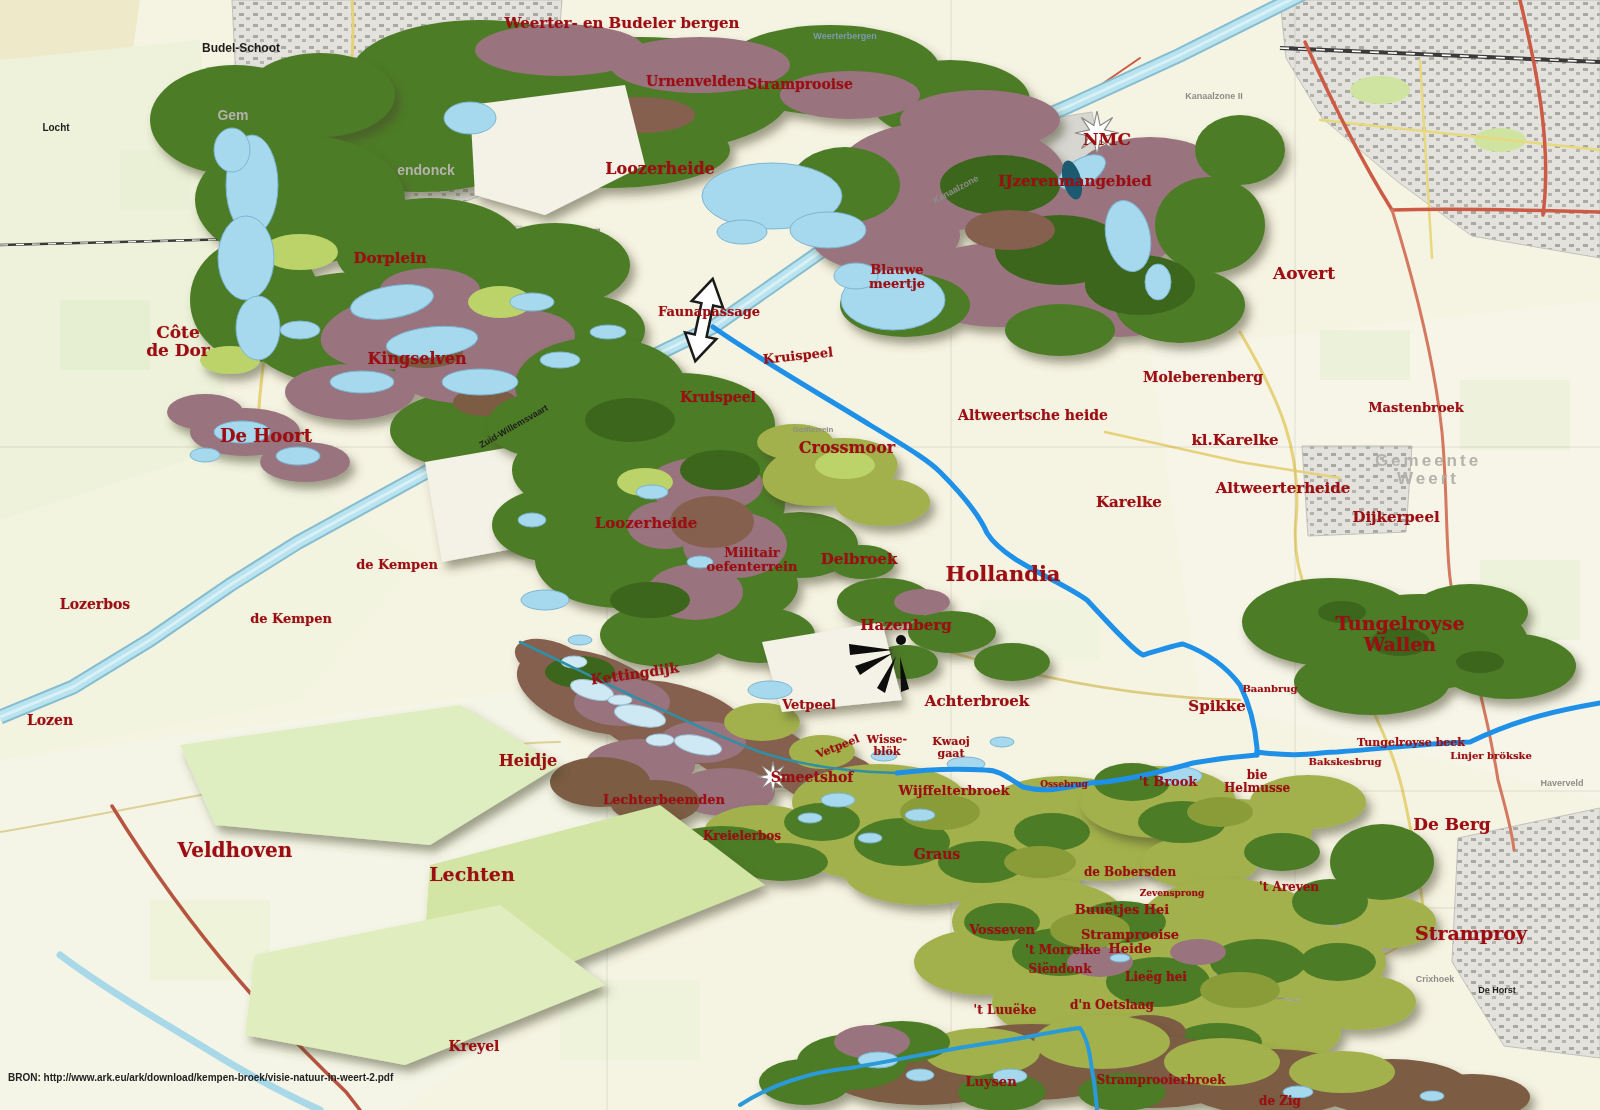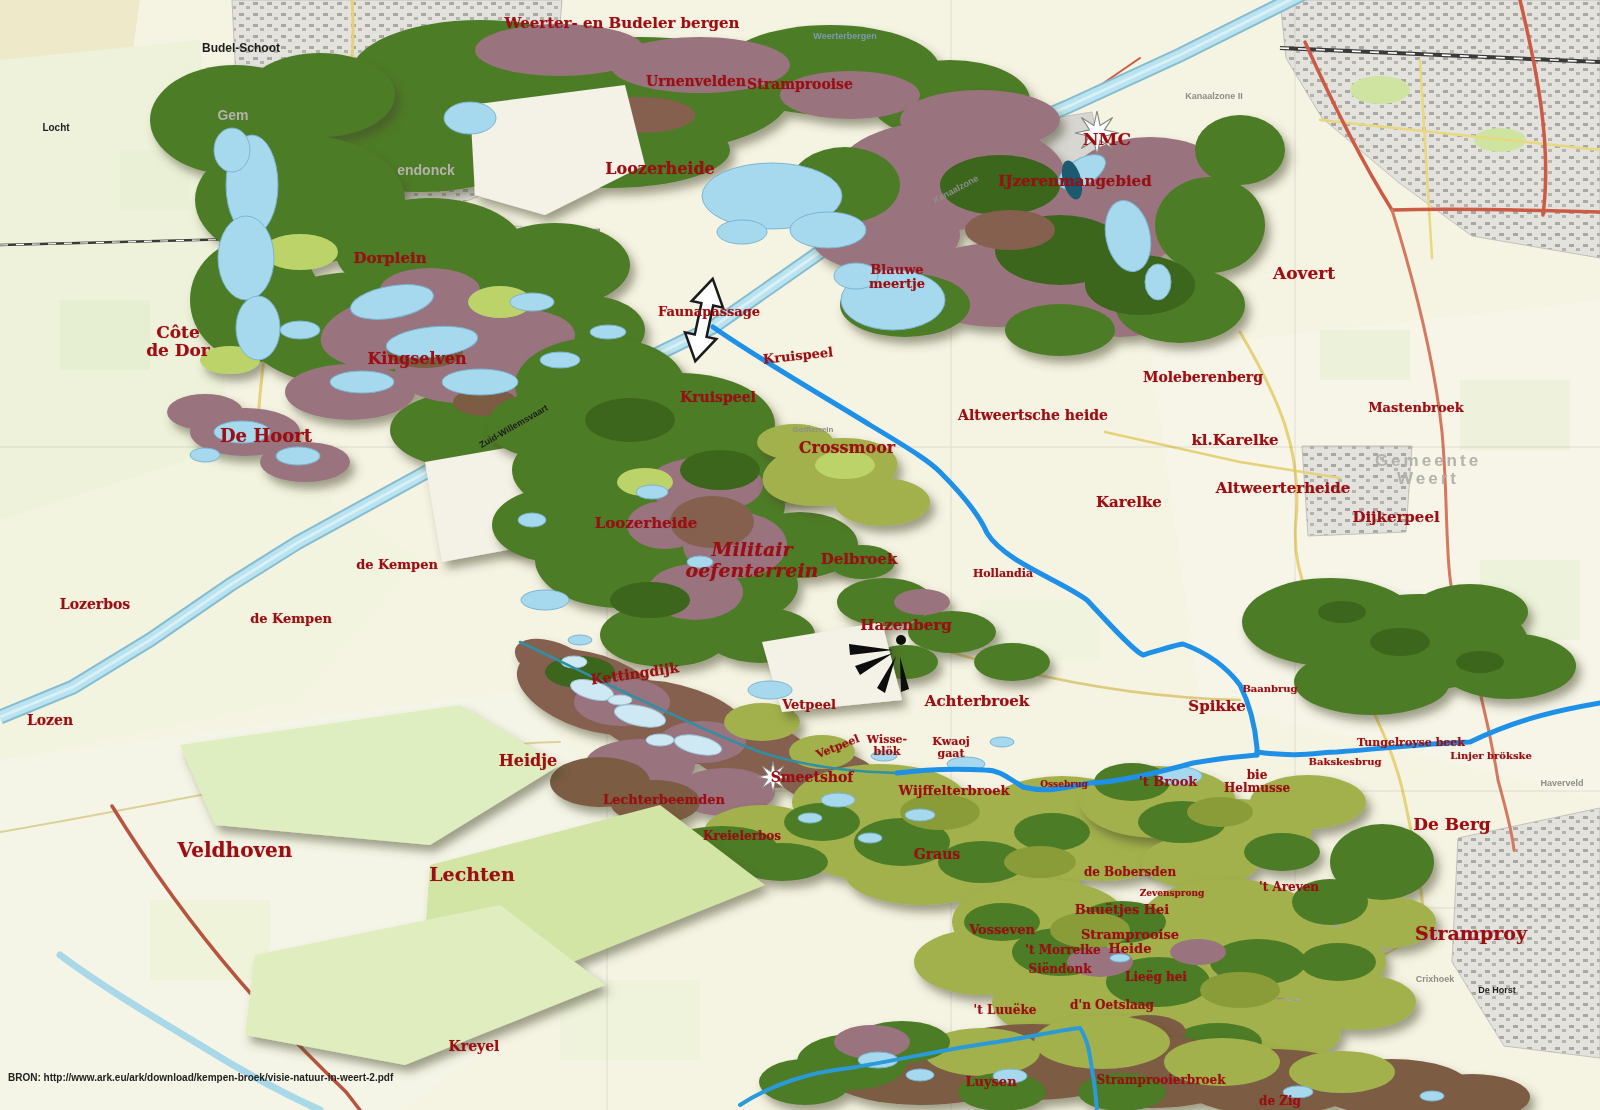--- a/index.html
+++ b/index.html
@@ -426,27 +426,28 @@
       <div class="lbl c-r" style="left: 847px; top: 448px; font-size: 16px; transform: translate(-50%, -50%);">Crossmoor</div>
       <div class="lbl c-r" style="left: 1033px; top: 416px; font-size: 14px; transform: translate(-50%, -50%);">Altweertsche heide</div>
       <div class="lbl c-r" style="left: 1203px; top: 378px; font-size: 14px; transform: translate(-50%, -50%);">Moleberenberg</div>
       <div class="lbl c-r" style="left: 1416px; top: 408px; font-size: 13px; transform: translate(-50%, -50%);">Mastenbroek</div>
       <div class="lbl c-r" style="left: 1235px; top: 440px; font-size: 15px; transform: translate(-50%, -50%);">kl.Karelke</div>
       <div class="lbl c-r" style="left: 1129px; top: 502px; font-size: 15px; transform: translate(-50%, -50%);">Karelke</div>
       <div class="lbl c-r" style="left: 1283px; top: 488px; font-size: 15px; transform: translate(-50%, -50%);">Altweerterheide</div>
       <div class="lbl c-r" style="left: 1396px; top: 517px; font-size: 15px; transform: translate(-50%, -50%);">Dijkerpeel</div>
       <div class="lbl c-r" style="left: 646px; top: 523px; font-size: 15px; transform: translate(-50%, -50%);">Loozerheide</div>
       <div class="lbl c-r" style="left: 397px; top: 565px; font-size: 13px; transform: translate(-50%, -50%);">de Kempen</div>
-      <div class="lbl c-r" style="left: 752px; top: 560px; font-size: 19px; transform: translate(-50%, -50%); font-style: italic;">Militair
+      <div class="lbl c-r" style="left: 752px; top: 560px; font-size: 13px; transform: translate(-50%, -50%);">Militair
 oefenterrein</div>
       <div class="lbl c-r" style="left: 859px; top: 559px; font-size: 15px; transform: translate(-50%, -50%);">Delbroek</div>
-      <div class="lbl c-r" style="left: 1003px; top: 574px; font-size: 11px; transform: translate(-50%, -50%);">Hollandia</div>
+      <div class="lbl c-r" style="left: 1003px; top: 574px; font-size: 21px; transform: translate(-50%, -50%);">Hollandia</div>
       <div class="lbl c-r" style="left: 291px; top: 619px; font-size: 13px; transform: translate(-50%, -50%);">de Kempen</div>
       <div class="lbl c-r" style="left: 95px; top: 605px; font-size: 14px; transform: translate(-50%, -50%);">Lozerbos</div>
       <div class="lbl c-r" style="left: 906px; top: 625px; font-size: 15px; transform: translate(-50%, -50%);">Hazenberg</div>
+      <div class="lbl c-r" style="left: 1400px; top: 634px; font-size: 19px; transform: translate(-50%, -50%);">Tungelroyse Wallen</div>
       <div class="lbl c-r" style="left: 50px; top: 721px; font-size: 14px; transform: translate(-50%, -50%);">Lozen</div>
       <div class="lbl c-r" style="left: 635px; top: 674px; font-size: 14px; transform: translate(-50%, -50%) rotate(-8deg);">Kettingdijk</div>
       <div class="lbl c-r" style="left: 809px; top: 705px; font-size: 13px; transform: translate(-50%, -50%);">Vetpeel</div>
       <div class="lbl c-r" style="left: 977px; top: 701px; font-size: 15px; transform: translate(-50%, -50%);">Achterbroek</div>
       <div class="lbl c-r" style="left: 1217px; top: 706px; font-size: 15px; transform: translate(-50%, -50%);">Spikke</div>
       <div class="lbl c-r" style="left: 1270px; top: 689px; font-size: 10px; transform: translate(-50%, -50%);">Baanbrug</div>
       <div class="lbl c-r" style="left: 887px; top: 746px; font-size: 11px; transform: translate(-50%, -50%);">Wisse-
 blök</div>
       <div class="lbl c-r" style="left: 951px; top: 748px; font-size: 11px; transform: translate(-50%, -50%);">Kwaoj
 gaat</div>

